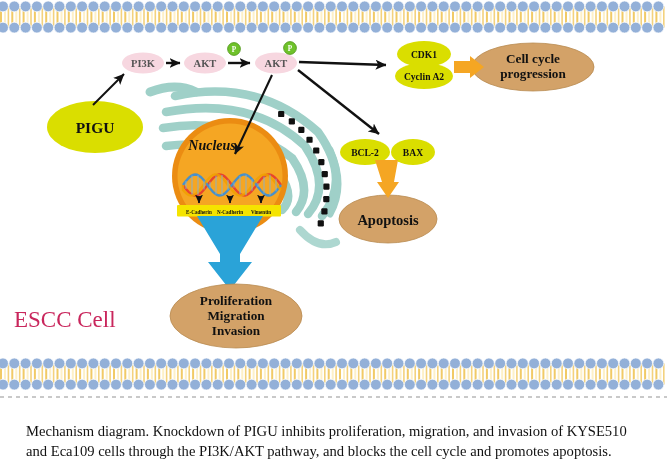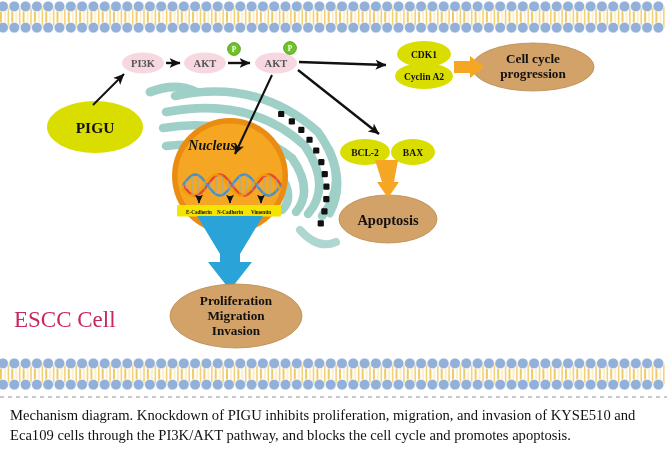--- a/index.html
+++ b/index.html
@@ -4,21 +4,21 @@
 <style>
   html,body{margin:0;padding:0;background:#ffffff;}
   body{width:667px;height:465px;position:relative;overflow:hidden;
        font-family:"Liberation Serif", serif;}
 
   #figure{position:absolute;left:0;top:0;width:667px;height:400px;background:#ffffff;}
   #figure svg{display:block;}
 
   .cap{position:absolute;left:0;top:398px;width:667px;height:67px;
        background:#ffffff;box-sizing:border-box;padding:8px 10px 0 10px;}
-  .cap p{margin:0;font-family:"Liberation Serif", serif;font-size:14.6px;
+  .cap p{margin:16px;font-family:"Liberation Serif", serif;font-size:14.6px;
          line-height:19.5px;color:#111111;text-align:left;}
 
   .sep{position:absolute;left:0;top:396px;width:667px;height:2px;
        background:repeating-linear-gradient(to right,#c9c9c9 0 4px,transparent 4px 8px);}
 </style>
 </head>
 <body>
 
 <div id="figure">
     <svg width="667" height="400" viewBox="0 0 667 400">

